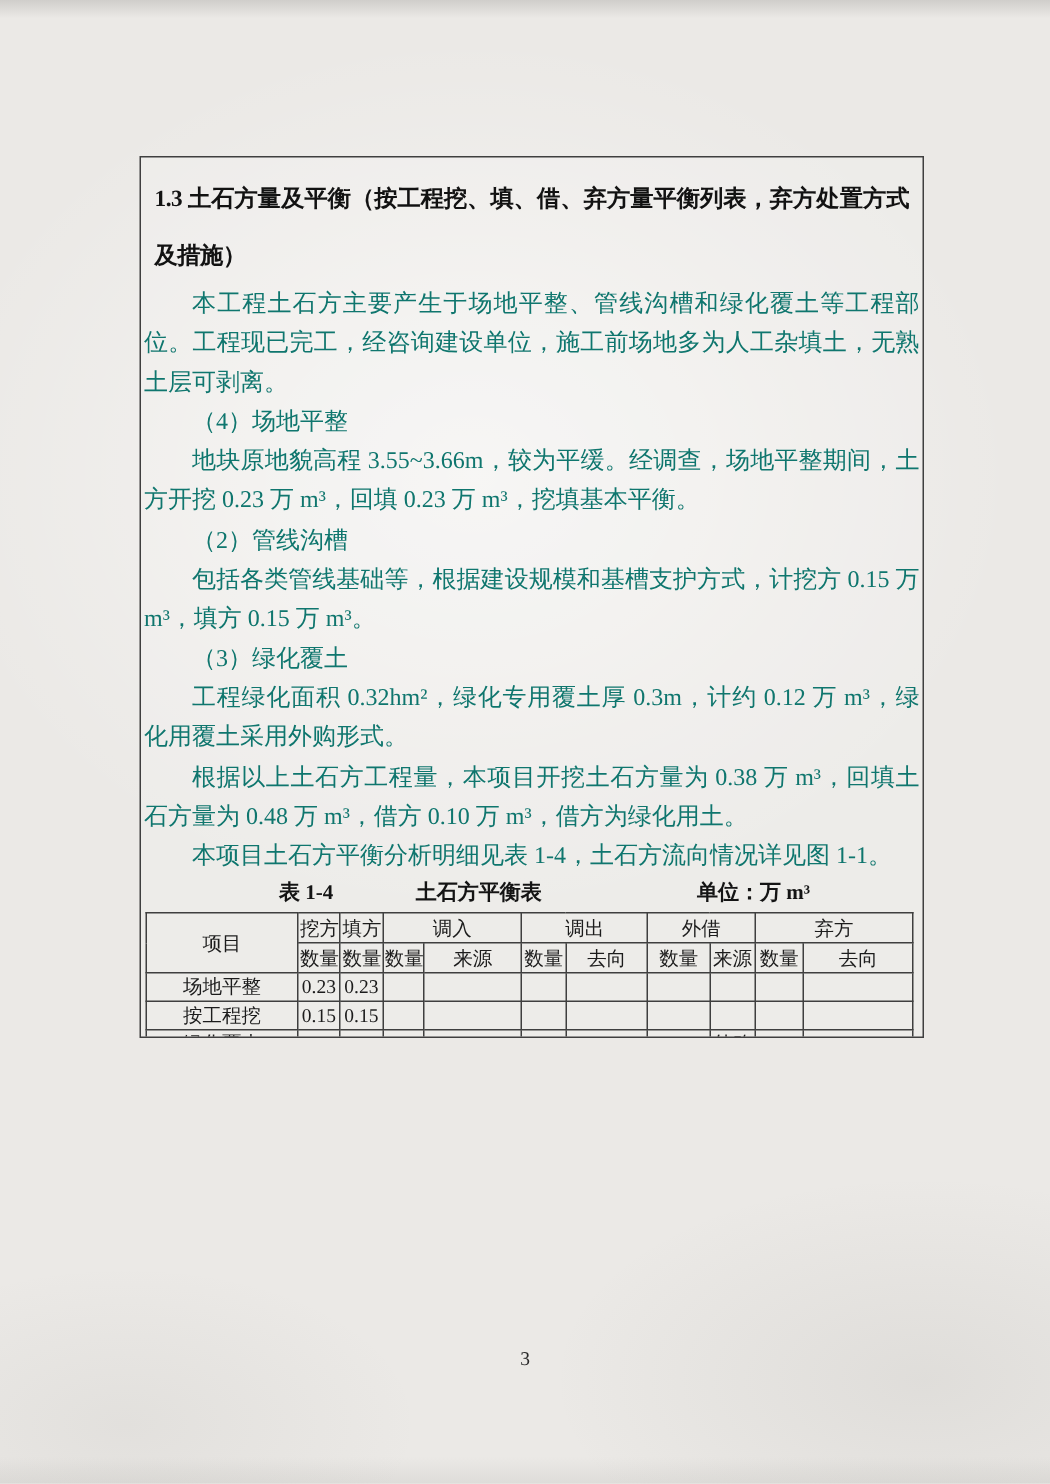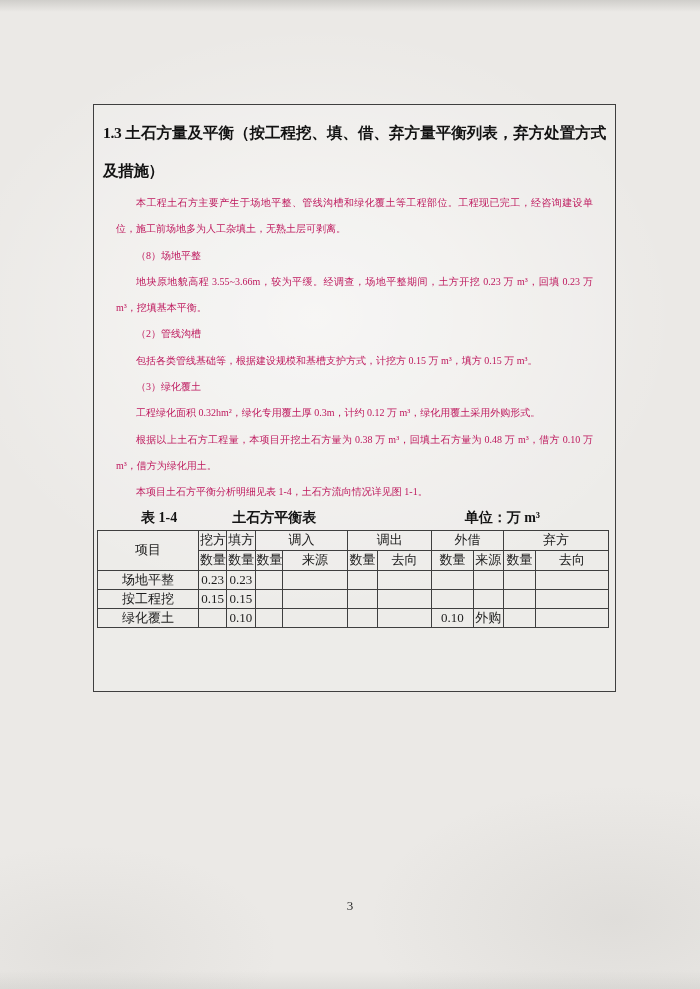--- a/index.html
+++ b/index.html
@@ -20,29 +20,29 @@
     box-sizing:border-box;border:1.5px solid #3f3f3f;
     background:rgba(255,255,255,0.14);
     overflow:hidden;
   }
   .sec-title{
     margin:9px 9px 0 9px;
     font-size:15.5px;font-weight:bold;letter-spacing:-0.3px;
     line-height:38px;color:#121212;text-align:justify;
   }
   .para{
-    margin:0 22px;text-indent:2em;text-align:justify;
-    font-size:10px;line-height:26.3px;color:#be185d;
+    margin:0 2px;text-indent:2em;text-align:justify;
+    font-size:16px;line-height:26.3px;color:#0f766e;
   }
   .tbl-caption{
     height:24px;line-height:24px;margin:0 9px;
     display:flex;align-items:center;
     font-size:14px;font-weight:bold;color:#141414;
   }
-  .cap-label{margin-left:38px;}
+  .cap-label{margin-left:83px;}
   .cap-title{margin-left:55px;}
   .cap-unit{margin-left:auto;margin-right:66px;}
   table.balance{
     border-collapse:collapse;table-layout:fixed;
     width:512px;margin-left:3px;
     font-size:13px;color:#1c1c1c;
   }
   table.balance td{
     border:1px solid #3f3f3f;text-align:center;vertical-align:middle;
     padding:0 1px;overflow:hidden;white-space:nowrap;
@@ -55,21 +55,21 @@
   }
 </style>
 </head>
 <body>
 
 <div class="content-box">
 
   <div class="sec-title">1.3 土石方量及平衡（按工程挖、填、借、弃方量平衡列表，弃方处置方式及措施）</div>
 
   <p class="para">本工程土石方主要产生于场地平整、管线沟槽和绿化覆土等工程部位。工程现已完工，经咨询建设单位，施工前场地多为人工杂填土，无熟土层可剥离。</p>
-  <p class="para">（8）场地平整</p>
+  <p class="para">（4）场地平整</p>
   <p class="para">地块原地貌高程 3.55~3.66m，较为平缓。经调查，场地平整期间，土方开挖 0.23 万 m³，回填 0.23 万 m³，挖填基本平衡。</p>
   <p class="para">（2）管线沟槽</p>
   <p class="para">包括各类管线基础等，根据建设规模和基槽支护方式，计挖方 0.15 万 m³，填方 0.15 万 m³。</p>
   <p class="para">（3）绿化覆土</p>
   <p class="para">工程绿化面积 0.32hm²，绿化专用覆土厚 0.3m，计约 0.12 万 m³，绿化用覆土采用外购形式。</p>
   <p class="para">根据以上土石方工程量，本项目开挖土石方量为 0.38 万 m³，回填土石方量为 0.48 万 m³，借方 0.10 万 m³，借方为绿化用土。</p>
   <p class="para">本项目土石方平衡分析明细见表 1-4，土石方流向情况详见图 1-1。</p>
 
   <div class="tbl-caption">
     <span class="cap-label">表 1-4</span>

